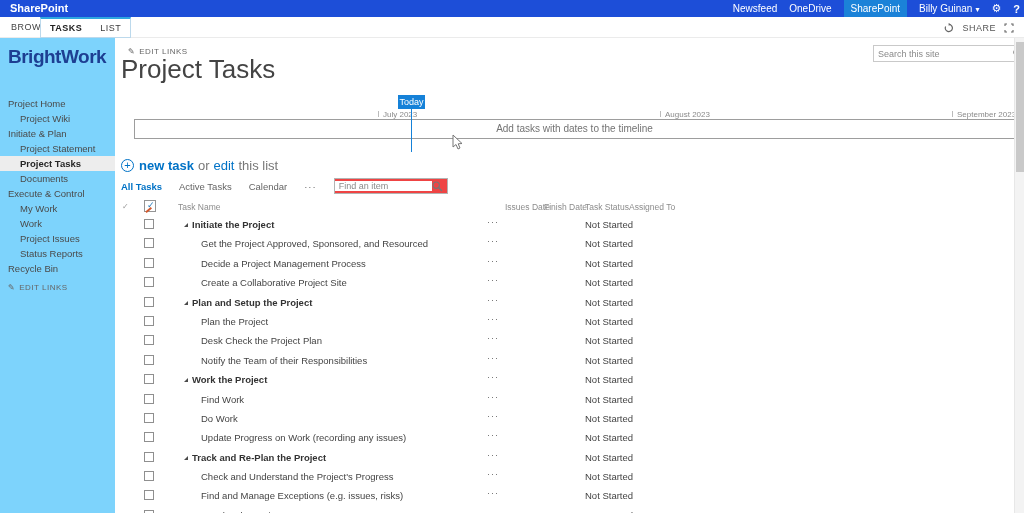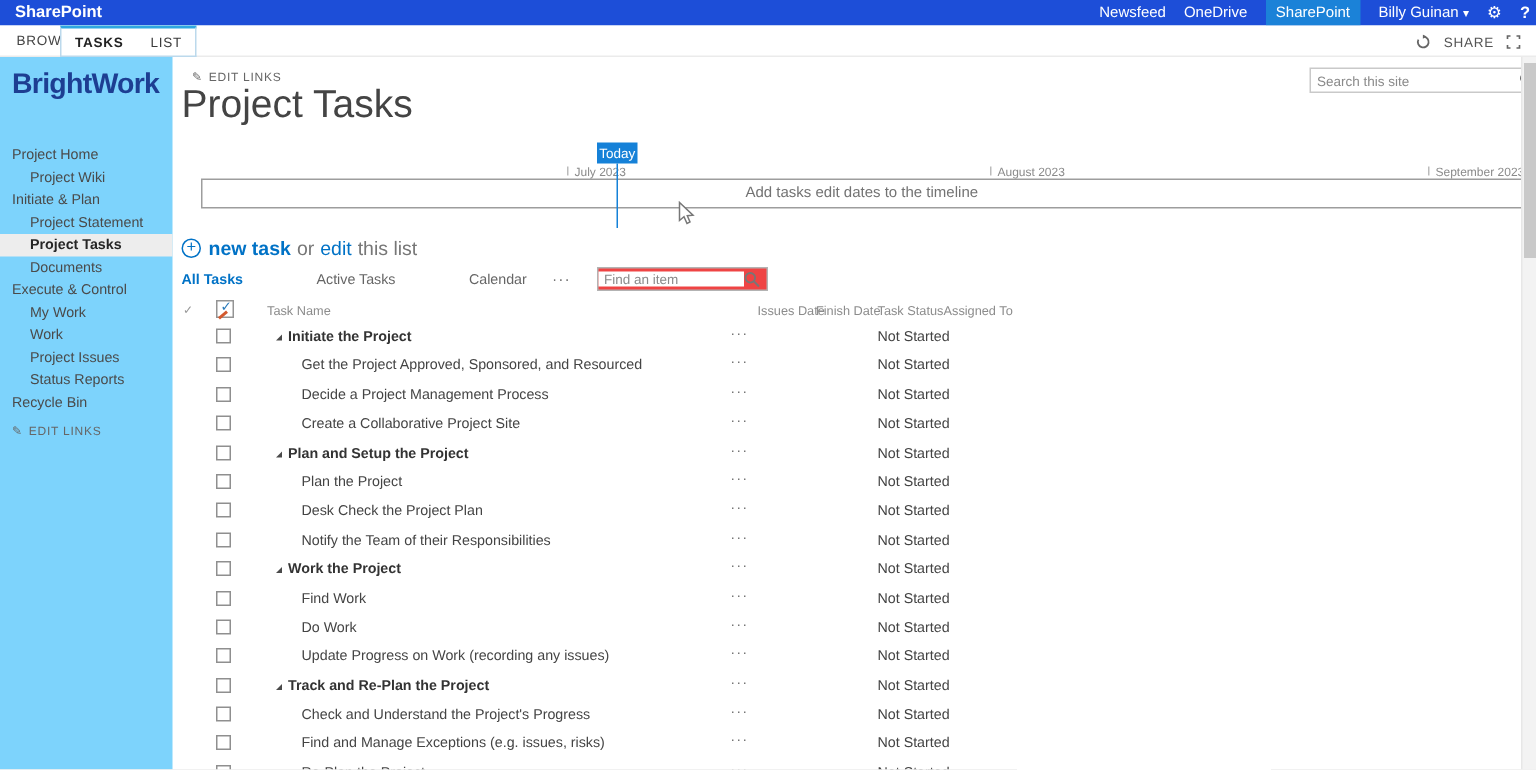--- a/index.html
+++ b/index.html
@@ -157,39 +157,39 @@
         <line x1="6.7" y1="6.7" x2="10" y2="10" stroke="#555" stroke-width="1.3"></line>
       </svg>
   </div>
 
   <div class="timeline-box">
     <div class="tl-months">
         <div class="month month-0">July 2023</div>
         <div class="month month-1">August 2023</div>
         <div class="month month-2">September 2023</div>
       </div>
-    <div class="timeline-empty">Add tasks edit dates to the timeline</div>
+    <div class="timeline-empty">Add tasks with dates to the timeline</div>
   </div>
   <div class="today-badge">Today</div>
   <div class="today-line"></div>
 
   <svg class="cursor" width="12" height="17" viewBox="0 0 12 17">
     <path d="M1 1 L1 13 L4 10.5 L6 15 L8 14 L6.2 9.8 L10 9.5 Z" fill="#fff" stroke="#777" stroke-width="1"></path>
   </svg>
 
   <div class="newtask-row">
     <span class="plus-icon">+</span>
     <span class="newtask-link">new task</span>
     <span class="muted">or</span>
     <span class="edit-link">edit</span>
     <span class="muted">this list</span>
   </div>
 
   <div class="views-row">
-    <span style="display:inline-flex;gap:32px;">
+    <span style="display:inline-flex;">
         <span class="view sel">All Tasks</span>
         <span class="view">Active Tasks</span>
         <span class="view">Calendar</span>
       </span>
     <span class="view-more">···</span>
     <div class="find-box">
       <input type="text" placeholder="Find an item" style="">
       <svg class="mag" width="11" height="11" viewBox="0 0 11 11">
           <circle cx="4.2" cy="4.2" r="3.2" fill="none" stroke="#777" stroke-width="1.2"></circle>
           <line x1="6.7" y1="6.7" x2="10" y2="10" stroke="#777" stroke-width="1.3"></line>

